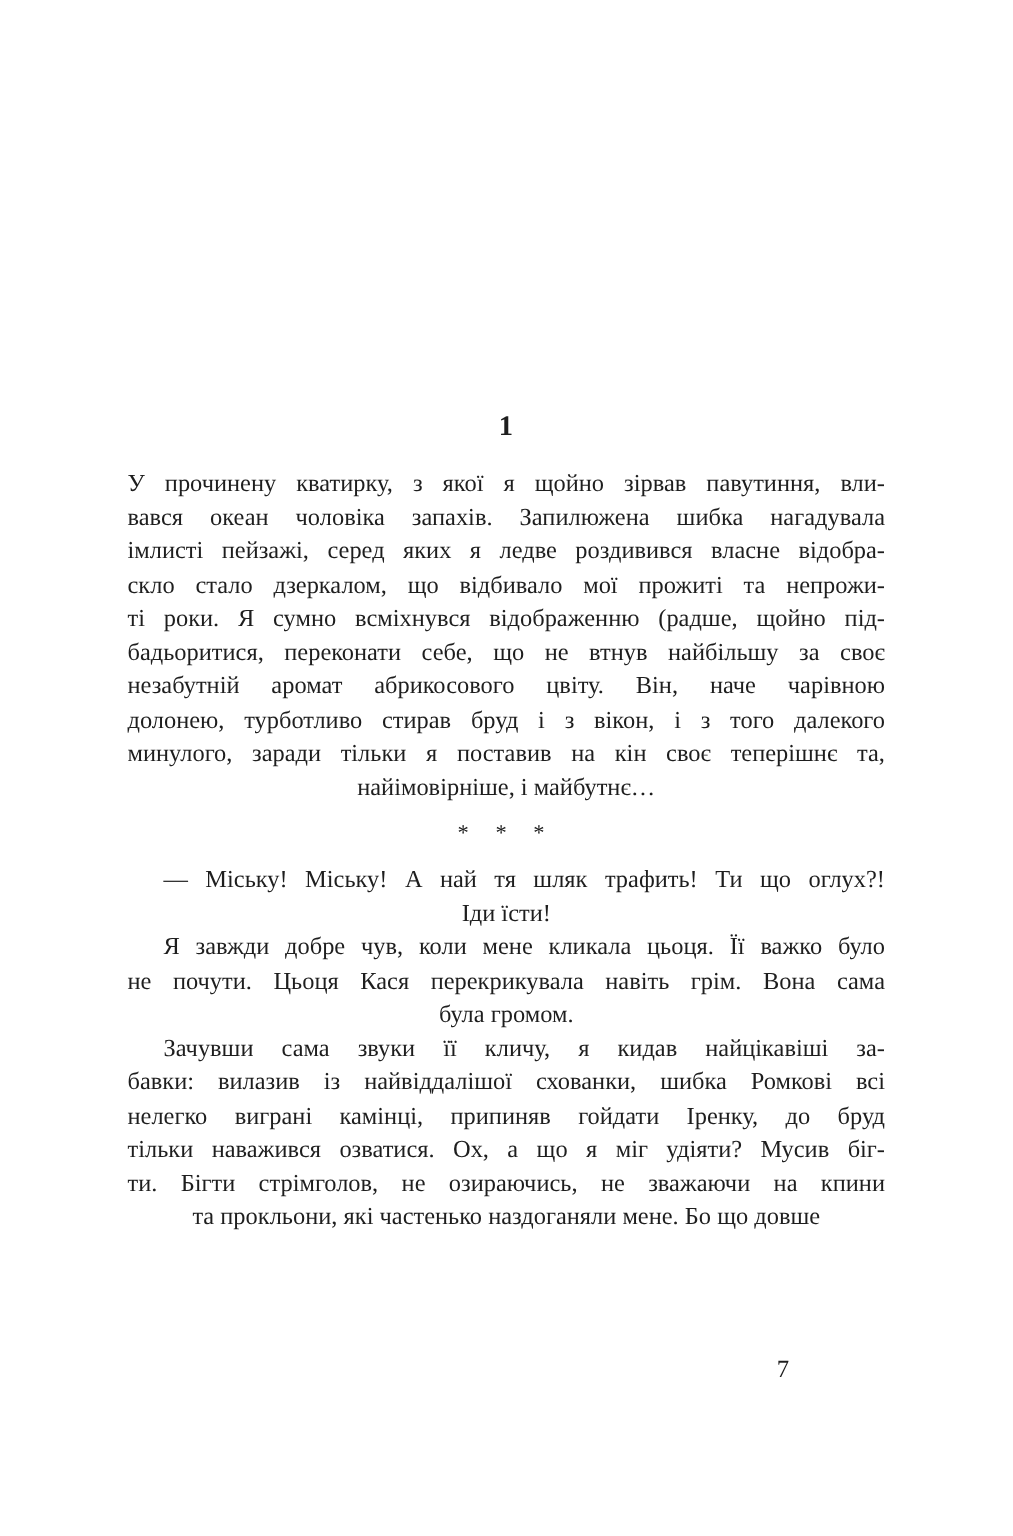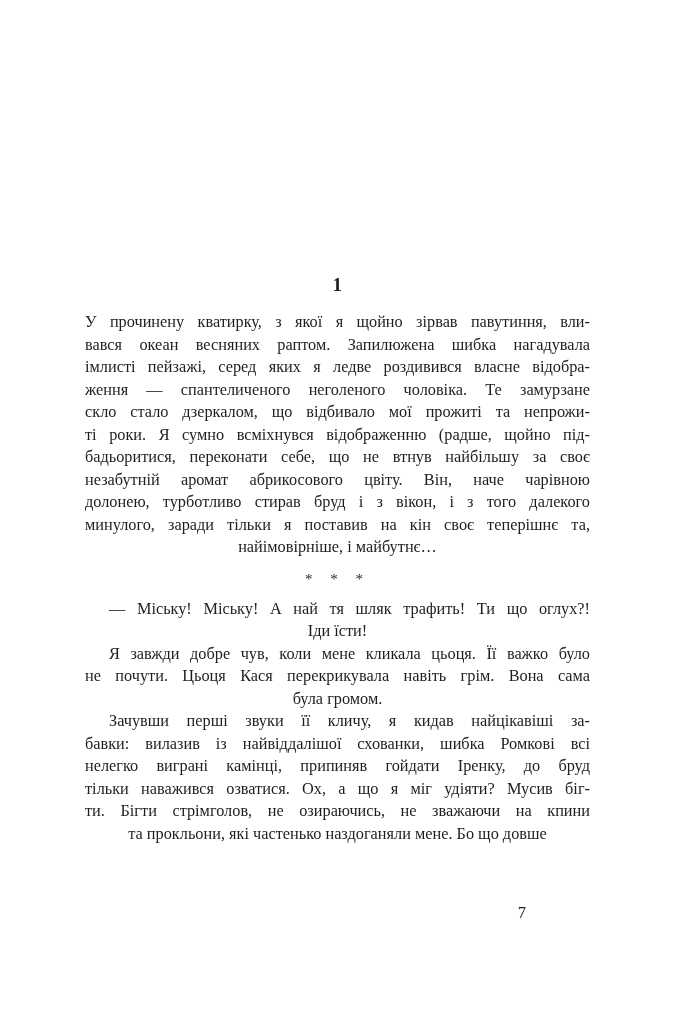--- a/index.html
+++ b/index.html
@@ -69,43 +69,42 @@
 </style>
 </head>
 <body>
 
 <div class="page">
   <div class="chapter-number">1</div>
 
   <div class="text-block">
       <div class="paragraph">
         <div class="line jl">У прочинену кватирку, з якої я щойно зірвав павутиння, вли-</div>
-        <div class="line jl">вався океан весняних раптом. Запилюжена шибка нагадувала</div>
+        <div class="line jl">вався океан чоловіка запахів. Запилюжена шибка нагадувала</div>
         <div class="line jl">імлисті пейзажі, серед яких я ледве роздивився власне відобра-</div>
-        <div class="line jl">ження — спантеличеного неголеного чоловіка. Те замурзане</div>
         <div class="line jl">скло стало дзеркалом, що відбивало мої прожиті та непрожи-</div>
         <div class="line jl">ті роки. Я сумно всміхнувся відображенню (радше, щойно під-</div>
         <div class="line jl">бадьоритися, переконати себе, що не втнув найбільшу за своє</div>
         <div class="line jl">незабутній аромат абрикосового цвіту. Він, наче чарівною</div>
         <div class="line jl">долонею, турботливо стирав бруд і з вікон, і з того далекого</div>
         <div class="line jl">минулого, заради тільки я поставив на кін своє теперішнє та,</div>
         <div class="line">найімовірніше, і майбутнє…</div>
       </div>
       <div class="separator">* * *</div>
       <div class="paragraph">
         <div class="line jl ind">— Міську! Міську! А най тя шляк трафить! Ти що оглух?!</div>
         <div class="line">Іди їсти!</div>
       </div>
       <div class="paragraph">
         <div class="line jl ind">Я завжди добре чув, коли мене кликала цьоця. Її важко було</div>
         <div class="line jl">не почути. Цьоця Кася перекрикувала навіть грім. Вона сама</div>
         <div class="line">була громом.</div>
       </div>
       <div class="paragraph">
-        <div class="line jl ind">Зачувши перші звуки її кличу, я кидав найцікавіші за-</div>
+        <div class="line jl ind">Зачувши сама звуки її кличу, я кидав найцікавіші за-</div>
         <div class="line jl">бавки: вилазив із найвіддалішої схованки, шибка Ромкові всі</div>
         <div class="line jl">нелегко виграні камінці, припиняв гойдати Іренку, до бруд</div>
         <div class="line jl">тільки наважився озватися. Ох, а що я міг удіяти? Мусив біг-</div>
         <div class="line jl">ти. Бігти стрімголов, не озираючись, не зважаючи на кпини</div>
         <div class="line">та прокльони, які частенько наздоганяли мене. Бо що довше</div>
       </div>
     </div>
 
   <div class="folio">7</div>
 </div>

